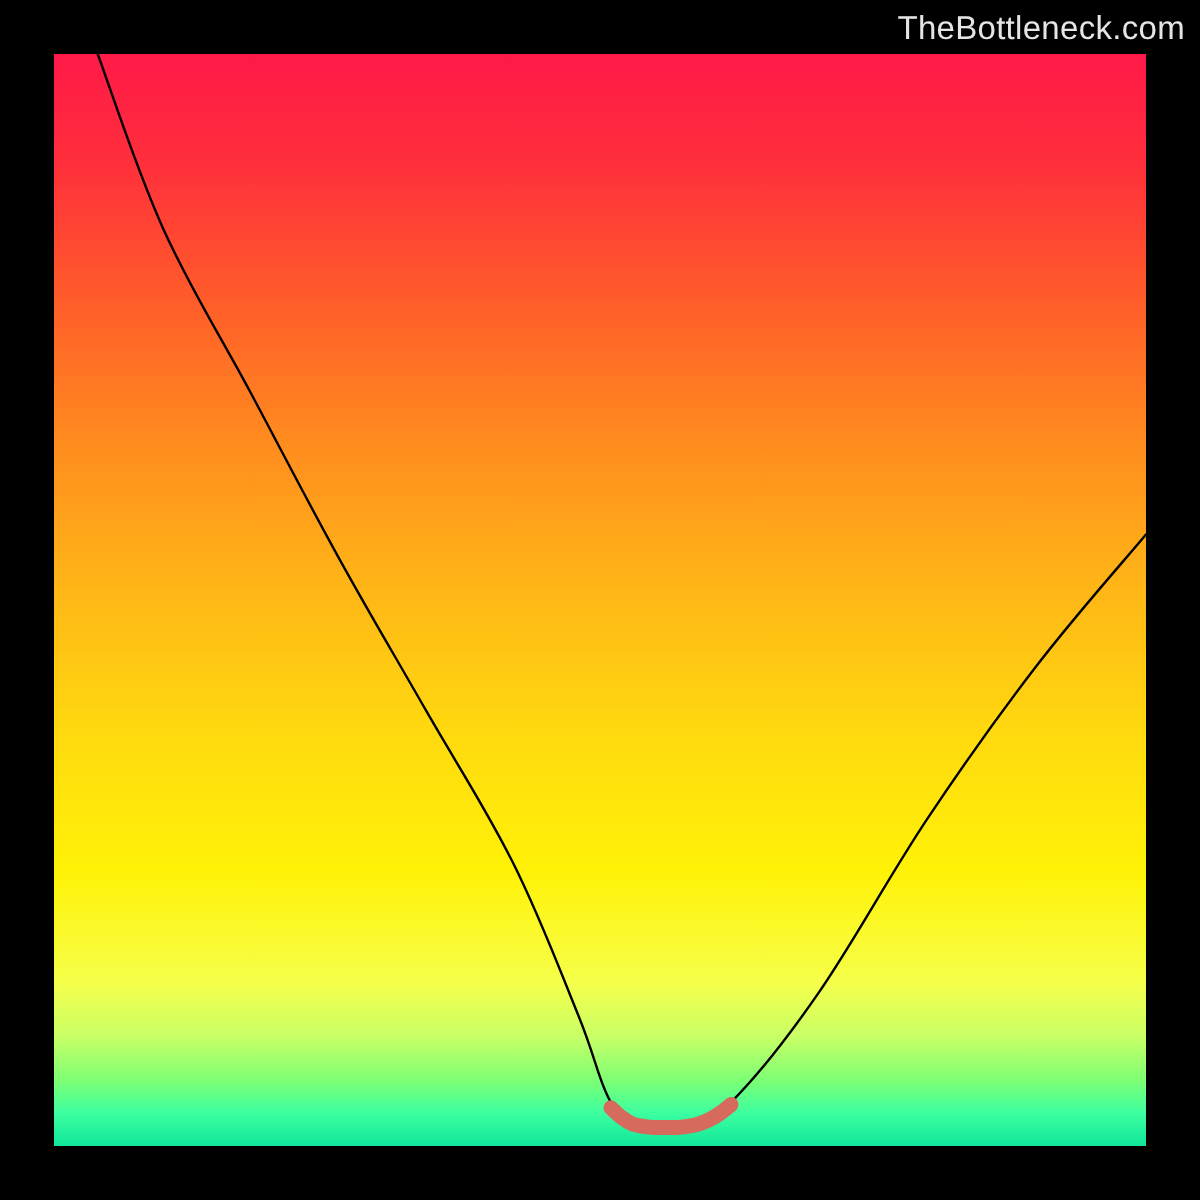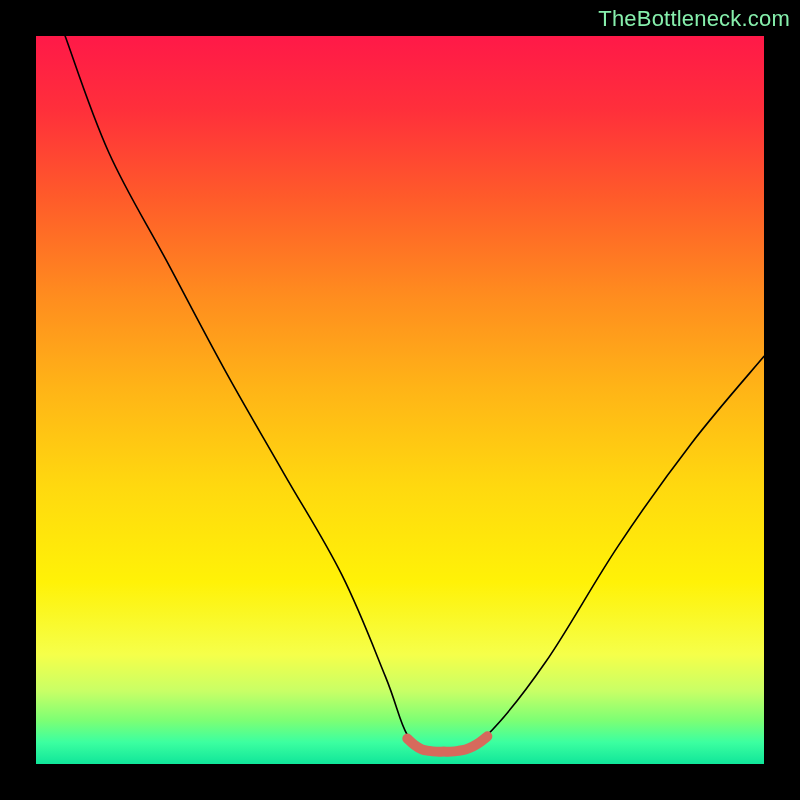--- a/index.html
+++ b/index.html
@@ -45,21 +45,21 @@
     left: 0;
     top: 0;
     width: 728px;
     height: 728px;
     overflow: visible;
   }
   .watermark {
     position: absolute;
     top: 6px;
     right: 10px;
-    color: #86efac;
+    color: #e5e5e5;
     font-size: 22px;
     letter-spacing: 0.2px;
     user-select: none;
   }
 </style>
 </head>
 <body>
 
 <div class="frame">
 

